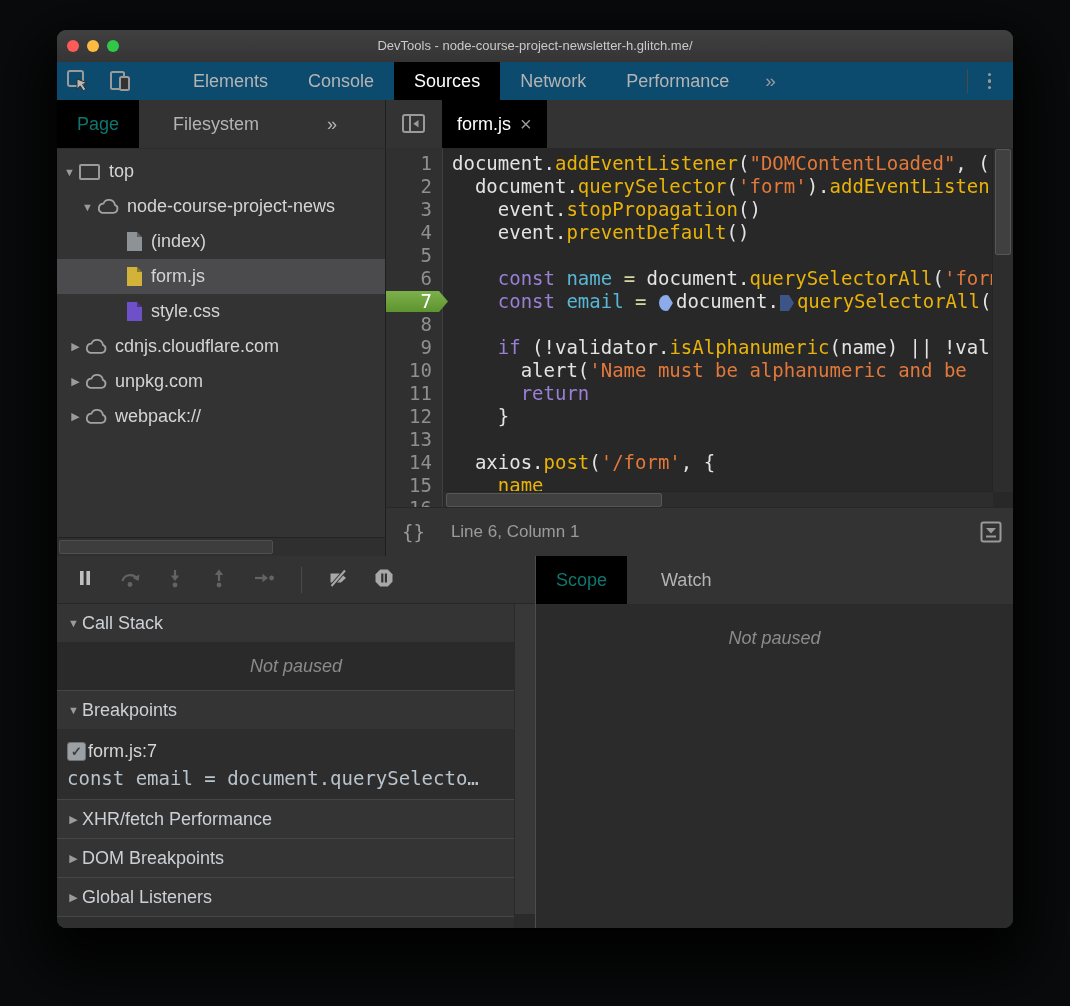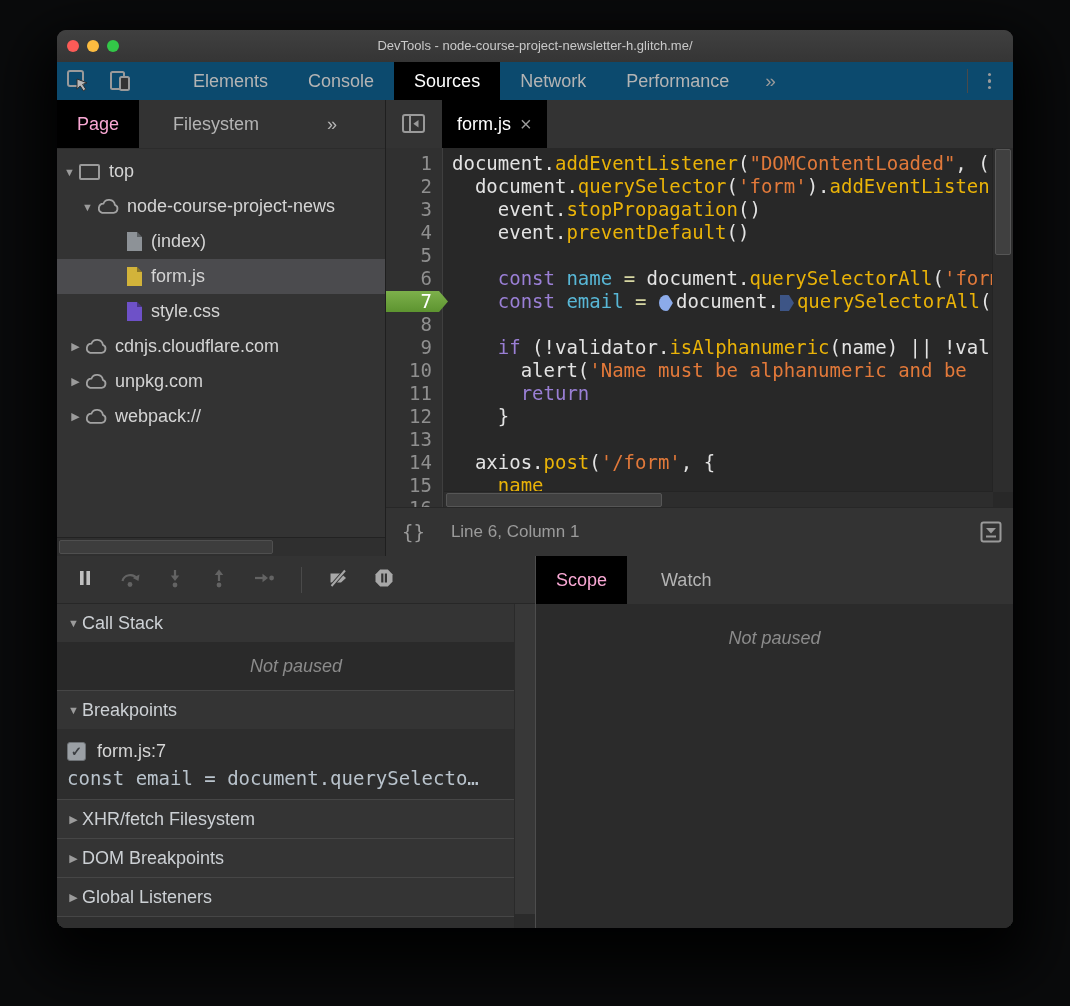--- a/index.html
+++ b/index.html
@@ -26,21 +26,21 @@
   .chevron{display:flex;align-items:center;padding:0 16px;font-size:19px;color:#9a9a9a;}
   .tb-right{margin-left:auto;display:flex;align-items:center;}
   .vdiv{width:1px;height:24px;background:#4a4a4a;margin-right:14px;}
   .kebab{display:flex;flex-direction:column;gap:3px;margin-right:16px;padding:6px;}
   .kebab i{width:3.5px;height:3.5px;border-radius:50%;background:#9a9a9a;display:block;}
   
   .body{position:absolute;left:0;top:70px;right:0;height:456px;}
   .sidebar{position:absolute;left:0;top:0;width:328px;bottom:0;background:#333;border-right:1px solid #1f1f1f;}
   .sidebar-tabs{position:absolute;left:0;top:0;right:0;height:48px;display:flex;align-items:stretch;border-bottom:1px solid #2c2c2c;}
   .s-tab{display:flex;align-items:center;justify-content:center;padding:0 34px;font-size:18px;color:#b4b4b4;}
-  .s-tab.sel{background:#000;color:#f9a8d4;padding:0 20px;}
+  .s-tab.sel{background:#000;color:#0f766e;padding:0 20px;}
   
   .tree{position:absolute;left:0;top:48px;right:0;bottom:18px;overflow:hidden;padding-top:6px;}
   .tree-row{height:35px;display:flex;align-items:center;color:#d4d4d4;font-size:18px;white-space:nowrap;overflow:hidden;}
   .tree-row.sel{background:#4b4b4e;}
   .ind0f{padding-left:4px;}
   .ind0c{padding-left:10px;}
   .ind1{padding-left:22px;}
   .ind2{padding-left:70px;}
   .tri{width:17px;color:#9b9b9b;font-size:11px;text-align:center;flex:0 0 auto;}
   .ic-frame{width:17px;height:12px;border:2px solid #9a9a9a;border-radius:2px;margin:0 9px 0 1px;flex:0 0 auto;}
@@ -95,21 +95,21 @@
   .debug-toolbar{position:absolute;left:0;top:0;right:0;height:48px;background:#333;border-bottom:1px solid #272727;
                  display:flex;align-items:center;gap:24px;padding-left:18px;box-sizing:border-box;}
   .dt-div{width:1px;height:26px;background:#4a4a4a;margin:0 2px;}
   .sections{position:absolute;left:0;top:48px;right:0;bottom:0;display:flex;flex-direction:column;background:#303030;}
   .sec-h{height:38px;flex:0 0 auto;display:flex;align-items:center;padding-left:8px;background:#343434;
          border-top:1px solid #464646;color:#ccd0d4;font-size:18px;}
   .sec-h:first-child{border-top:none;}
   .sec-msg{height:48px;flex:0 0 auto;background:#2a2a2a;display:flex;align-items:center;justify-content:center;
            color:#8b8b8b;font-size:18px;font-style:italic;}
   .bp-entry{height:70px;flex:0 0 auto;background:#2d2d2d;padding:7px 10px 0 10px;box-sizing:border-box;}
-  .bp-entry-top{display:flex;align-items:center;gap:11px;height:30px;color:#d6d6d6;font-size:18px;}
+  .bp-entry-top{display:flex;align-items:center;gap:2px;height:30px;color:#d6d6d6;font-size:18px;}
   .checkbox{width:17px;height:17px;border-radius:3px;background:#9ba0a5;border:1px solid #6e7276;
             display:flex;align-items:center;justify-content:center;color:#3b3e42;font-size:13px;font-weight:bold;}
   .checkbox.checked::after{content:'✓';}
   .bp-snippet{font-family:"DejaVu Sans Mono",monospace;font-size:19px;color:#b9c3cc;white-space:nowrap;overflow:hidden;margin-top:1px;}
   .sec-filler{flex:1;background:#2f2f2f;border-top:1px solid #464646;}
   .dl-scroll{position:absolute;right:0;top:48px;width:20px;bottom:0;background:#383838;border-left:1px solid #2a2a2a;z-index:3;}
   .dl-scroll .end{position:absolute;left:0;right:0;bottom:0;height:14px;background:#2b2b2b;}
   .debug-right{position:absolute;left:479px;top:0;right:0;bottom:0;background:#2b2b2b;}
   .scope-tabs{position:absolute;left:0;top:0;right:0;height:48px;background:#333;display:flex;align-items:stretch;}
   .scope-content{position:absolute;left:0;top:48px;right:0;bottom:0;background:#2b2b2b;
@@ -358,21 +358,21 @@
           </div>
           <div class="bp-entry">
             <div class="bp-entry-top">
               <span class="checkbox checked"></span>
               <span>form.js:7</span>
             </div>
             <div class="bp-snippet">const email = document.querySelecto…</div>
           </div>
           <div class="sec-h">
             <span class="tri">▶</span>
-            <span>XHR/fetch Filesystem</span>
+            <span>XHR/fetch Performance</span>
           </div>
           <div class="sec-h">
             <span class="tri">▶</span>
             <span>DOM Breakpoints</span>
           </div>
           <div class="sec-h">
             <span class="tri">▶</span>
             <span>Global Listeners</span>
           </div>
           <div class="sec-filler"></div>

